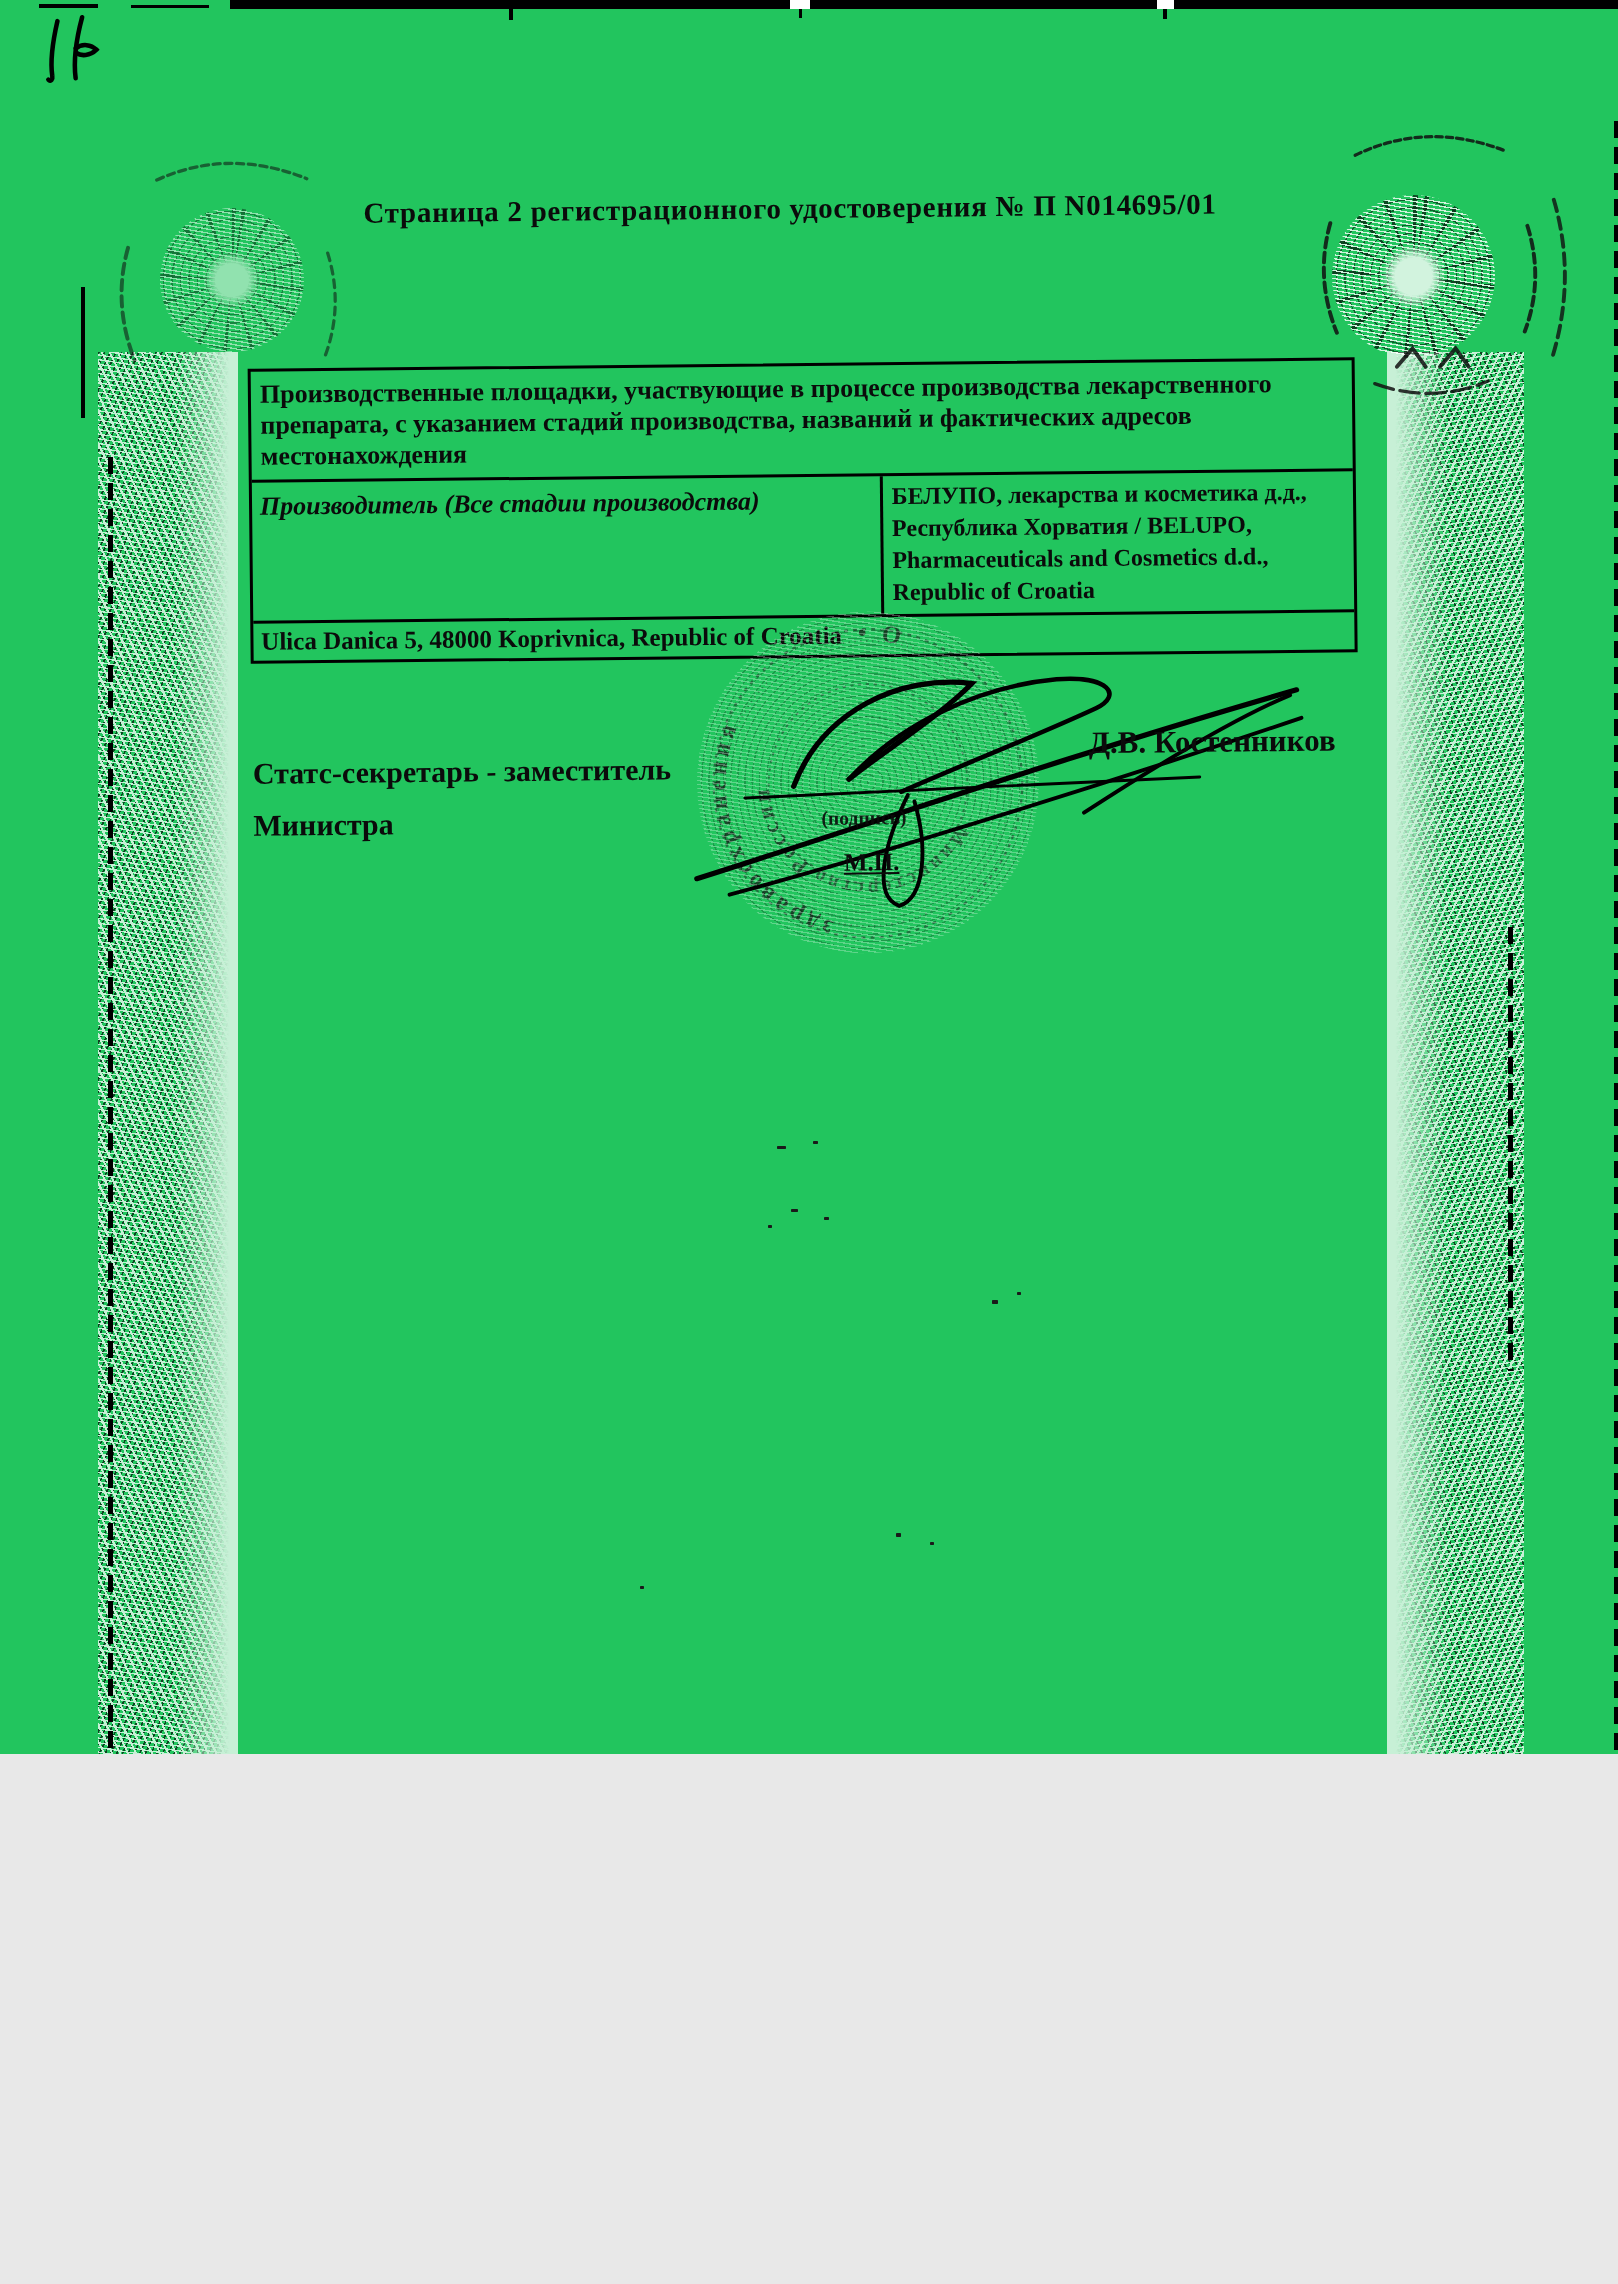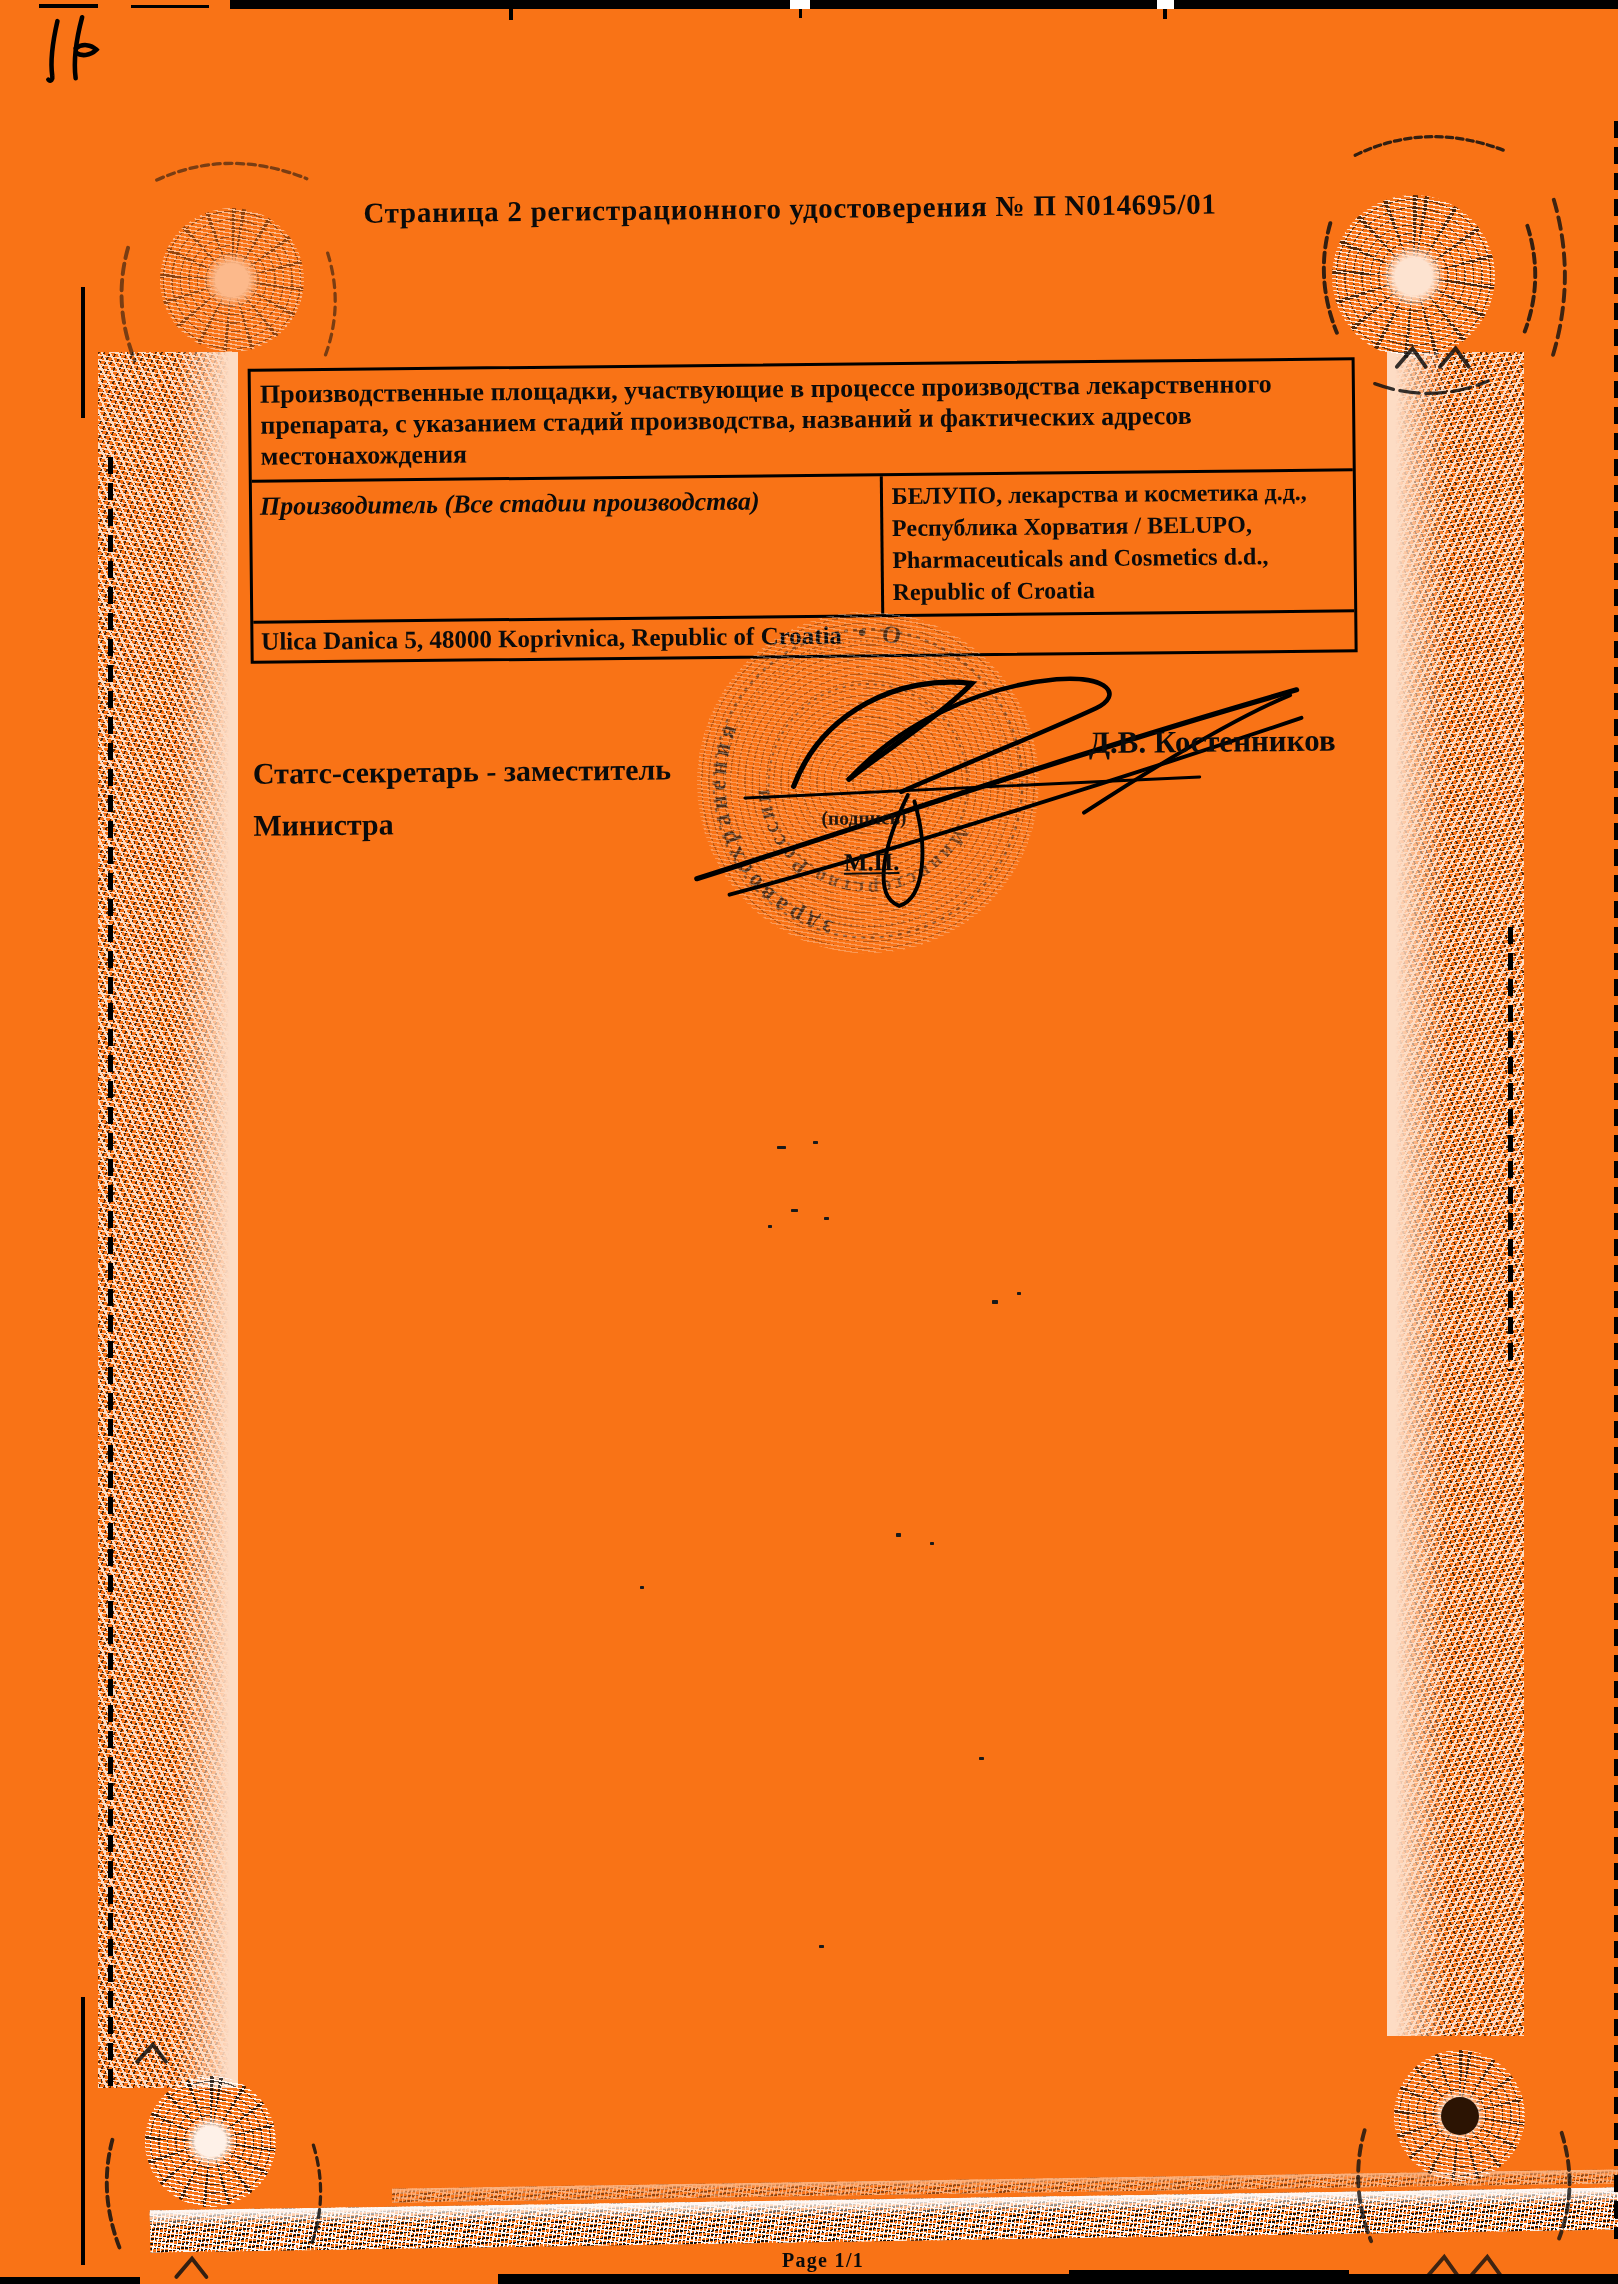--- a/index.html
+++ b/index.html
@@ -1,16 +1,16 @@
 <!DOCTYPE html>
 <html style="font-size:10.4px"><head>
 <meta charset="utf-8">
 <style>
   html,body{margin:0;padding:0;background:#e8e8e8;}
-  #page{position:relative;width:1619px;height:2284px;background:#f97316;overflow:hidden;
+  #page{position:relative;width:1619px;height:1754px;background:#22c55e;overflow:hidden;
         font-family:"Liberation Serif", serif;color:#0b0b0b;}
   .abs{position:absolute;}
   
   #doc{position:absolute;left:0;top:0;width:1619px;height:2284px;
        transform:rotate(-0.6deg);transform-origin:809px 783px;}
   
   .band{position:absolute;opacity:.75;}
   .band-left{background-image:
       linear-gradient(to right, rgba(255,255,255,0) 0 55%, #fff 94%),
       repeating-linear-gradient(9deg,  #fff 0 1.3px, rgba(255,255,255,0) 1.3px 4.6px),

